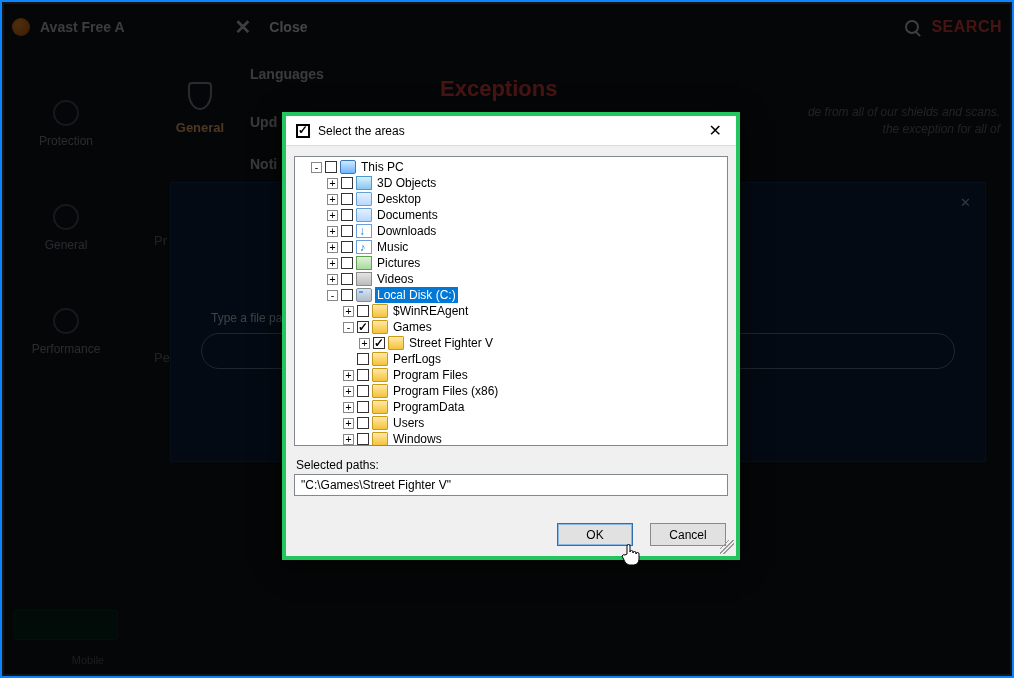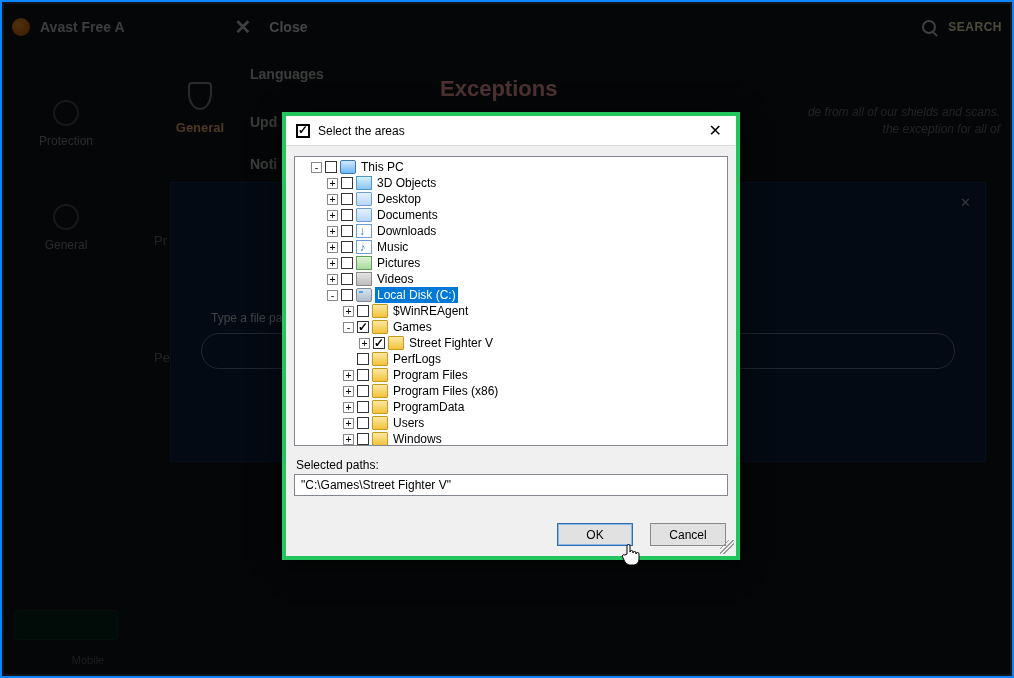--- a/index.html
+++ b/index.html
@@ -27,21 +27,21 @@
     height: 30px; display: flex; align-items: center;
     color: #c7c9cc; font-weight: 600; font-size: 14px;
   }
   .titlebar .logo {
     width: 18px; height: 18px; border-radius: 50%;
     background: radial-gradient(circle at 35% 35%, #ff9f2e, #d45a00);
     margin-right: 10px;
   }
   .titlebar .close-ctl { margin-left: 110px; display: flex; align-items: center; gap: 18px; color: #dfe3e8; }
   .titlebar .close-ctl .x { font-size: 20px; color: #cfd3d8; }
-  .titlebar .search { margin-left: auto; display: flex; align-items: center; gap: 12px; color: #fef9c3; font-weight: 700; letter-spacing: .5px; font-size: 12px;}
+  .titlebar .search { margin-left: auto; display: flex; align-items: center; gap: 12px; color: #ef4444; font-weight: 700; letter-spacing: .5px; font-size: 16px;}
   .mag { width: 14px; height: 14px; border: 2px solid #cfd3d8; border-radius: 50%; position: relative; }
   .mag::after { content: ""; position: absolute; width: 6px; height: 2px; background: #cfd3d8; bottom: -3px; right: -4px; transform: rotate(45deg); }
 
   
   .leftrail {
     position: absolute; left: 0; top: 50px; bottom: 0; width: 128px;
     background: #121519; color: #8a9099; font-size: 12px;
   }
   .rail-item { text-align: center; padding: 18px 0 8px; }
   .rail-item .ico { width: 26px; height: 26px; margin: 0 auto 8px; border: 2px solid #4a525c; border-radius: 50%; }
@@ -64,21 +64,21 @@
   .secondary .subs { position: absolute; left: 0; top: 175px; color: #6d737b; }
   .secondary .subs div { padding: 6px 0 6px 24px; }
 
   
   .main {
     position: absolute; left: 248px; right: 0; top: 50px; bottom: 0;
     color: #9da3ab;
   }
   .settings-tabs { padding: 10px 0 0 0; color: #c4c4c4; font-size: 14px; font-weight: 600;}
   .settings-tabs div { padding: 4px 0; }
-  .page-title { font-size: 22px; font-weight: 700; color: #fca5a5; margin: 10px 0 13px 190px; }
+  .page-title { font-size: 22px; font-weight: 700; color: #ef4444; margin: 10px 0 13px 190px; }
   .page-desc { color: #6d737b; font-size: 12px; line-height: 17px; margin-left: 190px; width: 510px; }
 
   .panel {
     position: absolute; left: -80px; right: 26px; top: 130px; height: 280px;
     background: #0f2241; border: 1px solid #18325e;
     color: #cfd8e4;
   }
   .panel .px { position: absolute; top: 12px; right: 14px; color: #aeb9cc; font-size: 13px; }
   .panel .lbl { position: absolute; left: 40px; top: 128px; font-size: 12px; }
   .panel .inp {
@@ -206,20 +206,24 @@
     <div class="rail-item">
       <div class="ico"></div>
       <div>Protection</div>
     </div>
     <div style="height:30px"></div>
     <div class="rail-item">
       <div class="ico"></div>
       <div>General</div>
     </div>
     <div style="height:30px"></div>
+    <div class="rail-item">
+      <div class="ico"></div>
+      <div>Performance</div>
+    </div>
     <div class="rail-footer">
       <div class="btn"></div>
       <div class="mob">Mobile</div>
     </div>
   </div>
 
   <div class="secondary">
     <div class="general">
       <div class="gico"></div>
       <div>General</div>

